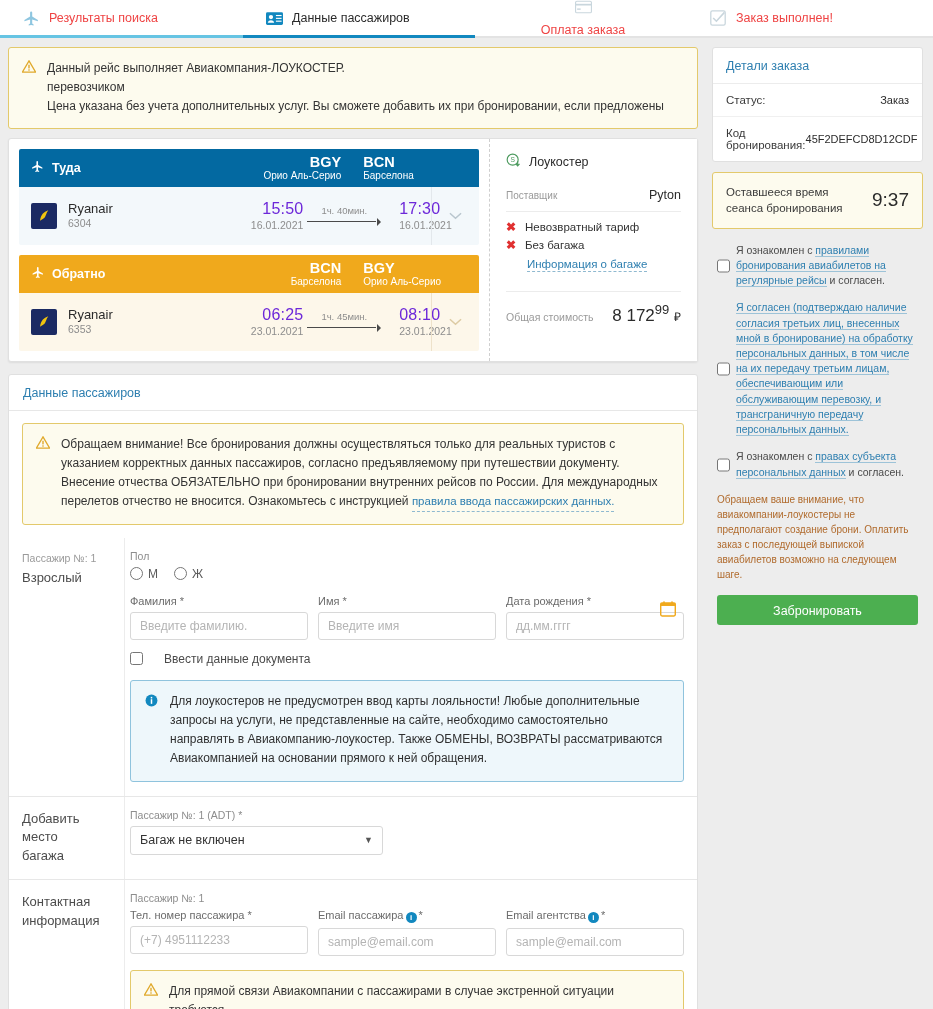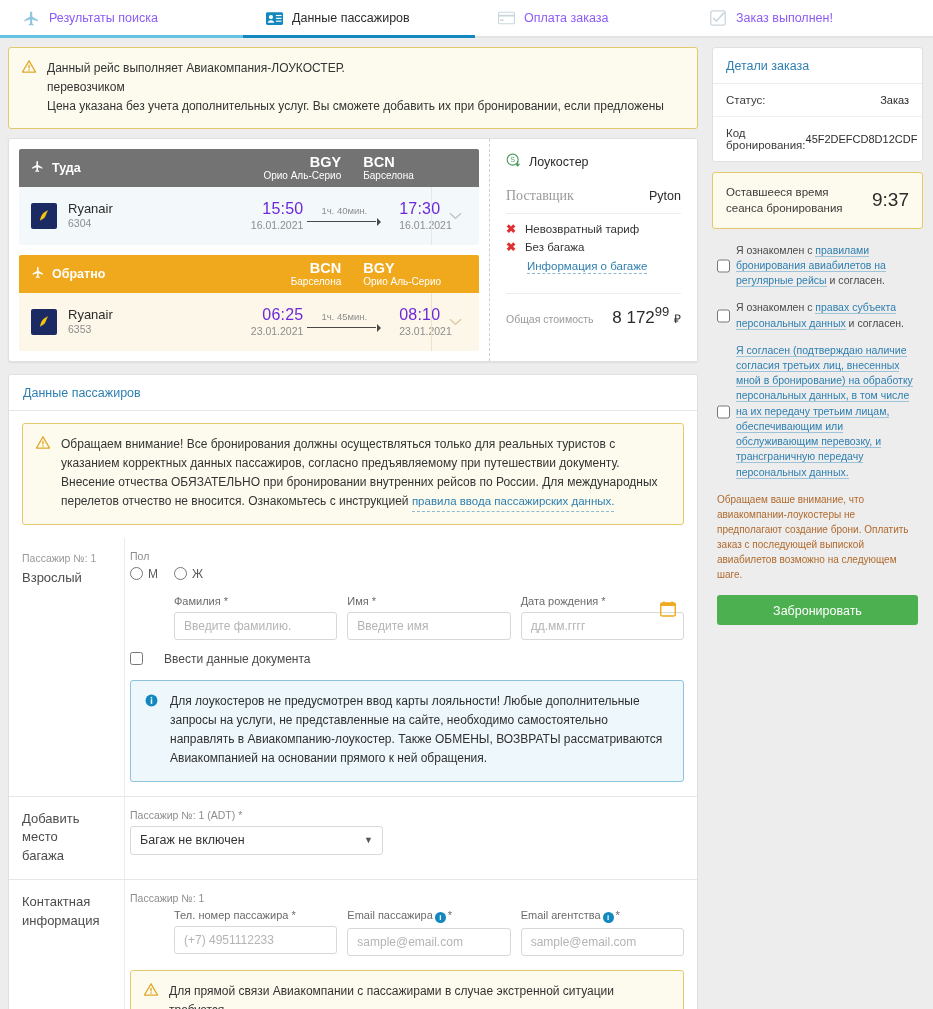--- a/index.html
+++ b/index.html
@@ -21,28 +21,28 @@
     align-items: stretch;
     border-bottom: 2px solid #e3e3e3;
     position: relative;
   }
   .tab {
     display: flex;
     align-items: center;
     gap: 9px;
     padding: 0 18px 0 22px;
     font-size: 12.5px;
-    color: #8b5cf6;
+    color: #ef4444;
     position: relative;
     white-space: nowrap;
   }
   .tab .ticon { display:flex; align-items:center; justify-content:center; width:18px; height:18px; }
   .tab.t1 { width: 243px; }
   .tab.t2 { width: 232px; color:#2b2b2b; }
-  .tab.t3 { width: 212px; }
+  .tab.t3 { width: 212px; flex-direction: column; }
   .tab.t4 { width: 246px; }
   .tab.active::after {
     content:"";
     position:absolute;
     left:0; right:0; bottom:-2px;
     height:3px;
     background:#1288bf;
   }
   .tab.t1::after {
     content:"";
@@ -112,21 +112,21 @@
 
   .leg { border-radius: 2px; overflow: hidden; margin-bottom: 10px; }
   .leg:last-child { margin-bottom: 0; }
   .leg-head {
     display: flex;
     align-items: center;
     color: #fff;
     height: 38px;
     padding: 0 14px 0 12px;
   }
-  .leg-head.out { background: #737373; }
+  .leg-head.out { background: #0369a1; }
   .leg-head.ret { background: #f0a91c; }
   .leg-dir {
     display:flex; align-items:center; gap:8px;
     font-size: 12.5px; font-weight: bold;
     width: 196px;
   }
   .leg-ap { width: 118px; text-align:left; }
   .leg-ap .code { font-size: 14.5px; font-weight: bold; line-height: 1.12; }
   .leg-ap .city { font-size: 10px; line-height: 1.2; }
   .leg-ap.a1 { text-align: right; width: 118px; }
@@ -178,21 +178,21 @@
   }
   .leg-body.ret .chev { border-left-color:#eee2ca; }
 
   
   .lowc { display:flex; align-items:center; gap:8px; font-size:12.5px; color:#2b2b2b; margin-bottom:10px;}
   .supp {
     display:flex; justify-content:space-between; align-items:baseline;
     padding: 7px 0 9px 0;
     border-bottom: 1px solid #ececec;
   }
-  .supp .k { font-size: 14px; color: #9a9a9a; font-family: Liberation Serif, serif; }
+  .supp .k { font-size: 10px; color: #9a9a9a; }
   .supp .v { font-size: 12.5px; color: #2b2b2b; }
   .feats { padding: 9px 0 2px 0; }
   .feat { display:flex; align-items:center; gap:9px; font-size:11.5px; color:#333; margin-bottom:6px; }
   .xmark { color:#e03030; font-size:12px; font-weight:bold; line-height:1; }
   .bagl {
     color:#2e7fb0; font-size:11.5px; margin-left:21px;
     border-bottom:1px dashed #8fb9d0; display:inline-block; padding-bottom:1px;
     cursor:pointer;
   }
   .total {
@@ -230,21 +230,21 @@
     font-size:13px; color:#4c4c4c; line-height:1.45;
   }
   .sec-label .sub { font-size:10.5px; color:#9a9a9a; margin-bottom:3px; }
   .sec-body { flex:1; padding: 12px 13px 14px 5px; border-left:1px solid #ececec;}
 
   .fieldlabel { font-size:10.5px; color:#8d8d8d; margin-bottom:5px; }
   .flabel-b { font-size:11px; color:#6b6b6b; margin-bottom:5px; }
   .radios { display:flex; gap:16px; align-items:center; margin-bottom:14px; }
   .radios label { display:flex; align-items:center; gap:5px; font-size:12px; color:#5a5a5a; cursor:pointer;}
   input[type=radio], input[type=checkbox] { margin:0; }
-  .fieldrow { display:flex; gap:10px;margin-left:44px; }
+  .fieldrow { display:flex; gap:10px; }
   .field { flex:1; position:relative; }
   .inp {
     width:100%; height:28px;
     border:1px solid #d8d8d8; border-radius:3px;
     background:#fff; padding: 0 9px;
     font-size:12px; color:#333;
     font-family:"Liberation Sans", sans-serif;
     outline:none;
   }
   .inp::placeholder { color:#b4b4b4; }
@@ -675,27 +675,27 @@
     <div class="timer">
       <span class="lbl">Оставшееся время сеанса бронирования</span>
       <span class="val">9:37</span>
     </div>
 
     <div class="agrees">
       <div class="agree">
         <input class="ck" type="checkbox" style="">
         <span class="txt"><span>Я ознакомлен с </span><a href="#">правилами бронирования авиабилетов на регулярные рейсы</a><span> и согласен.</span></span>
       </div>
+      <div class="agree all">
+        <input class="ck" type="checkbox" style="">
+        <span class="txt"><a href="#">Я согласен (подтверждаю наличие согласия третьих лиц, внесенных мной в бронирование) на обработку персональных данных, в том числе на их передачу третьим лицам, обеспечивающим или обслуживающим перевозку, и трансграничную передачу персональных данных.</a></span>
+      </div>
       <div class="agree">
         <input class="ck" type="checkbox" style="">
         <span class="txt"><span>Я ознакомлен с </span><a href="#">правах субъекта персональных данных</a><span> и согласен.</span></span>
       </div>
-      <div class="agree all">
-        <input class="ck" type="checkbox" style="">
-        <span class="txt"><a href="#">Я согласен (подтверждаю наличие согласия третьих лиц, внесенных мной в бронирование) на обработку персональных данных, в том числе на их передачу третьим лицам, обеспечивающим или обслуживающим перевозку, и трансграничную передачу персональных данных.</a></span>
-      </div>
     </div>
 
     <div class="note">Обращаем ваше внимание, что авиакомпании-лоукостеры не предполагают создание брони. Оплатить заказ с последующей выпиской авиабилетов возможно на следующем шаге.</div>
 
     <button class="btn-book">Забронировать</button>
   </div>
 </div>
 
 </body></html>

